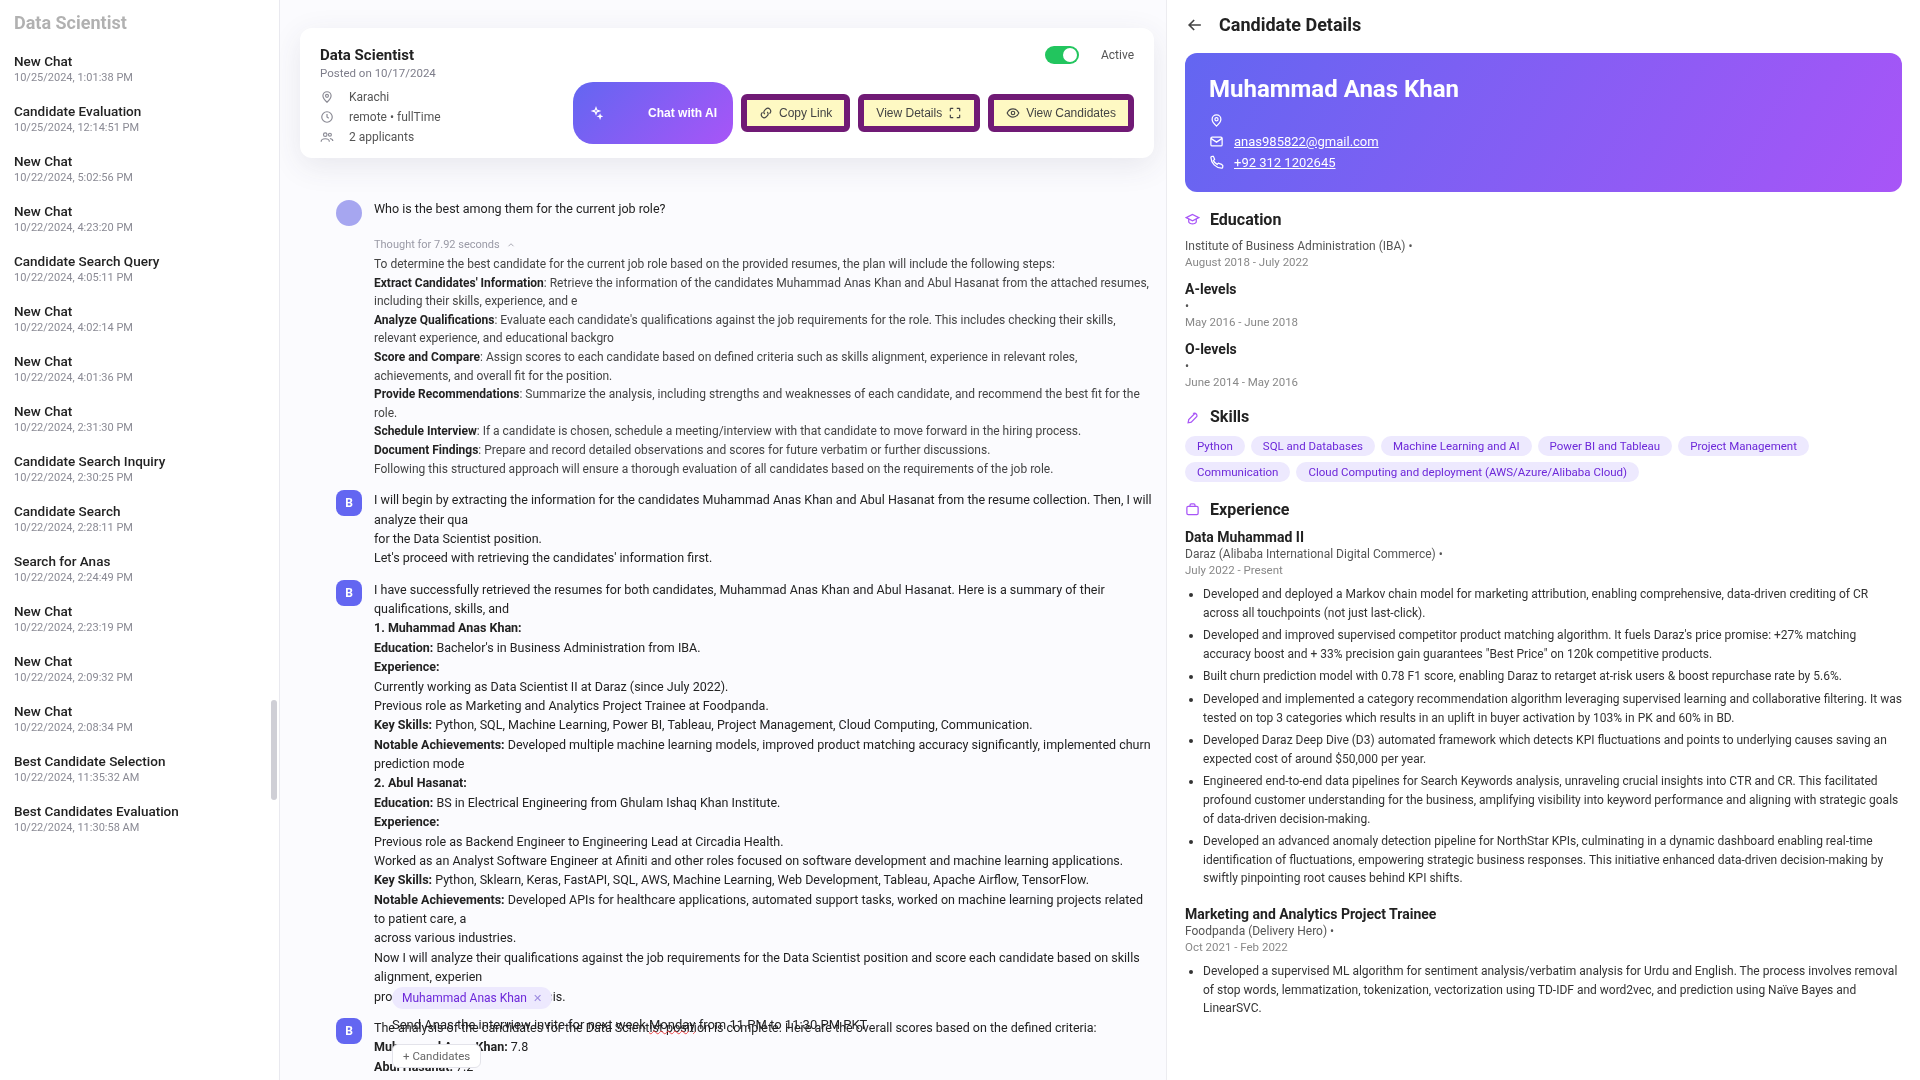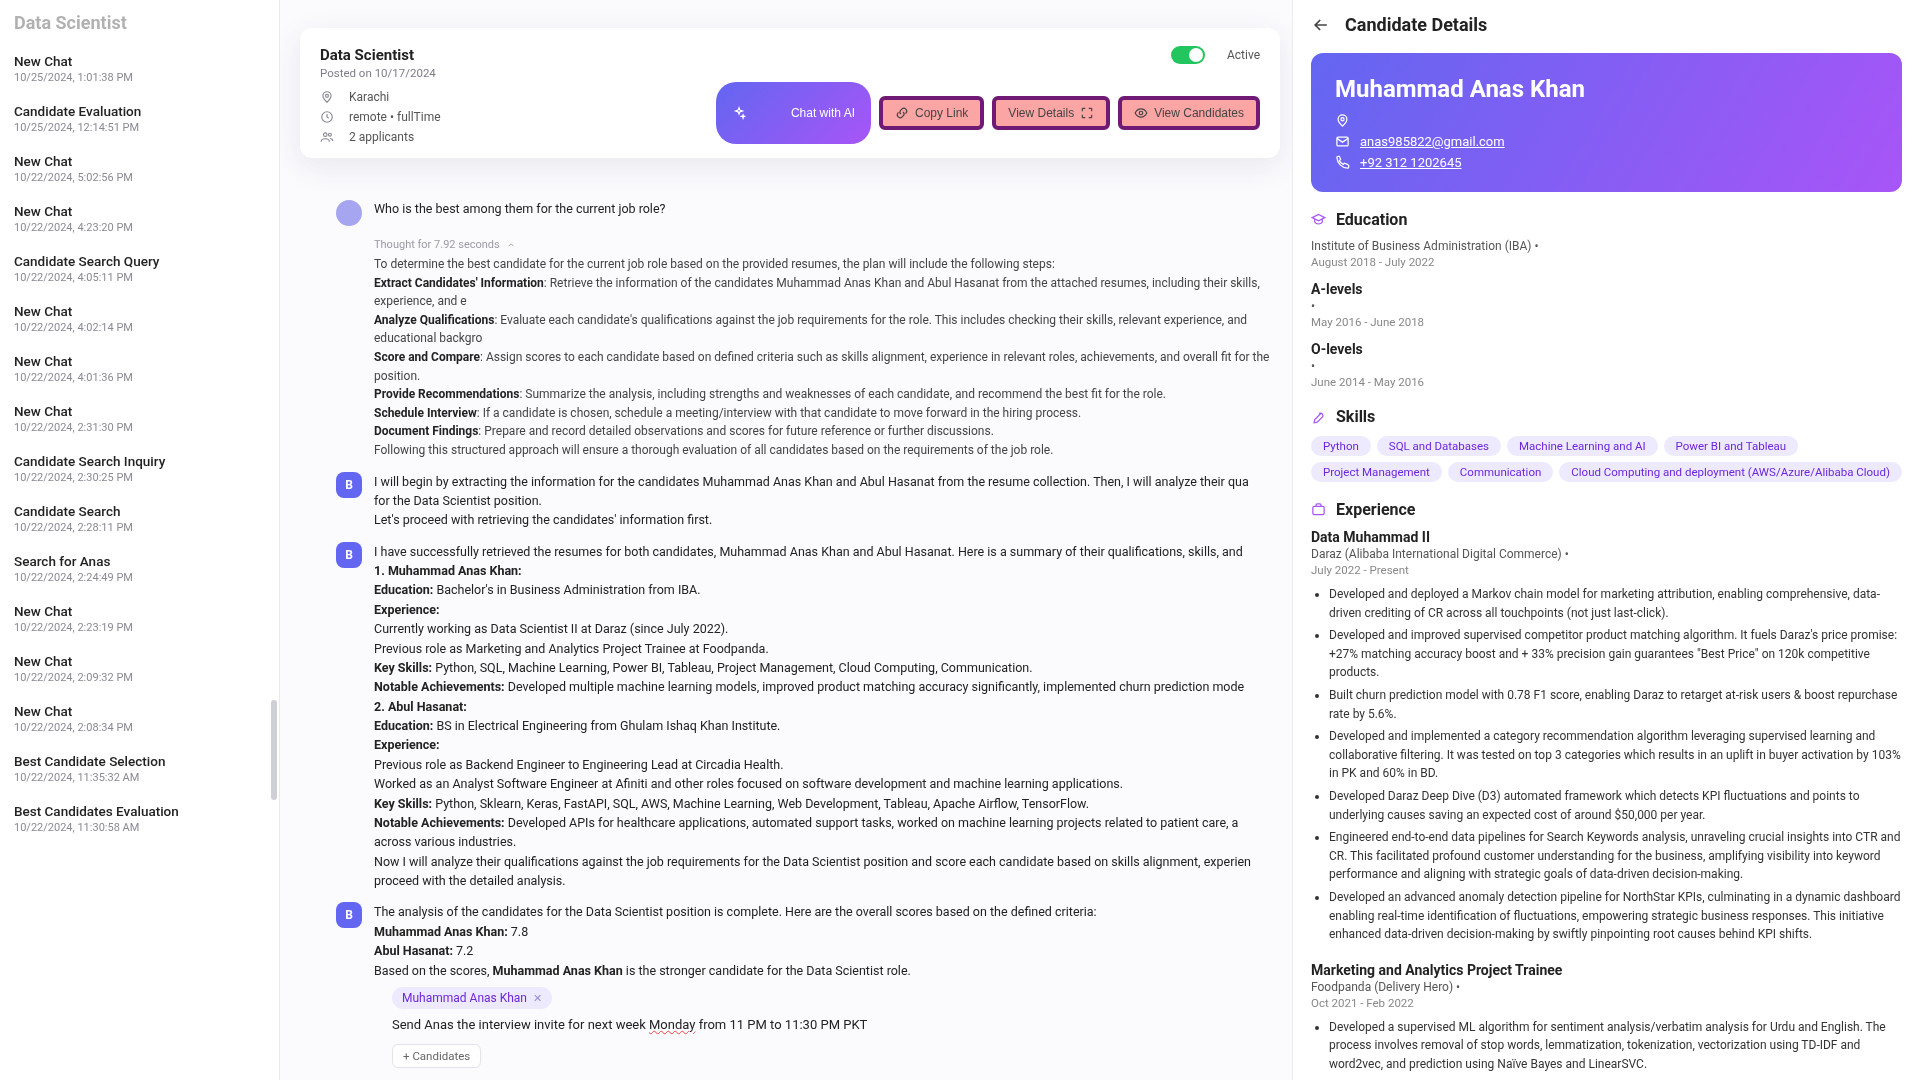--- a/index.html
+++ b/index.html
@@ -99,35 +99,35 @@
   right: 20px;
   bottom: 14px;
   display: flex;
   gap: 8px;
   align-items: center;
 }
 .btn {
   display: inline-flex;
   align-items: center;
   gap: 6px;
-  border: 4px solid #701a75;
-  background: #fca5a5;
+  border: 6px solid #701a75;
+  background: #fef9c3;
   padding: 6px 12px;
   border-radius: 6px;
   font-size: 12px;
   color: #444;
   cursor: pointer;
 }
 .btn.primary {
   background: linear-gradient(135deg,#6366f1,#a855f7);
   color: #fff;
   border: none;
   padding: 24px 16px;
   border-radius: 20px;
-  font-weight: 400;
+  font-weight: 700;
   gap: 45px;
 }
 .btn .icon { width: 14px; height: 14px; }
 .chat-column {
   position: absolute;
   top: 200px;
   left: 56px;
   right: 10px;
   bottom: 0;
   overflow: hidden;
@@ -164,21 +164,21 @@
 .tag-chip .x { cursor:pointer; color:#9b8ae0; font-size:11px; }
 .composer-text { margin-top:8px; font-size:13px; color:#222; }
 .composer-text .underline { text-decoration: underline wavy #ef4444; text-decoration-thickness:1px; }
 .add-candidates {
   margin-top:12px;
   display:inline-flex; align-items:center; gap:4px;
   font-size:11.5px; color:#666; border:1px solid #e3e3ea;
   padding:4px 10px; border-radius:6px; cursor:pointer; background:#fff;
 }
 .details-pane {
-  width: 628px;
+  width: 754px;
   background: #fff;
   border-left: 1px solid #ececf0;
   overflow-y: auto;
   padding-bottom: 40px;
 }
 .details-header {
   display: flex;
   align-items: center;
   gap: 14px;
   padding: 14px 18px 10px;
@@ -374,21 +374,21 @@
             <path d="M6 15l6-6 6 6"></path>
           </svg>
       </div>
       <div class="plan-block" style="margin-left:38px;">
         <div>To determine the best candidate for the current job role based on the provided resumes, the plan will include the following steps:</div>
         <div><b>Extract Candidates' Information</b><span>: Retrieve the information of the candidates Muhammad Anas Khan and Abul Hasanat from the attached resumes, including their skills, experience, and e</span></div>
         <div><b>Analyze Qualifications</b><span>: Evaluate each candidate's qualifications against the job requirements for the role. This includes checking their skills, relevant experience, and educational backgro</span></div>
         <div><b>Score and Compare</b><span>: Assign scores to each candidate based on defined criteria such as skills alignment, experience in relevant roles, achievements, and overall fit for the position.</span></div>
         <div><b>Provide Recommendations</b><span>: Summarize the analysis, including strengths and weaknesses of each candidate, and recommend the best fit for the role.</span></div>
         <div><b>Schedule Interview</b><span>: If a candidate is chosen, schedule a meeting/interview with that candidate to move forward in the hiring process.</span></div>
-        <div><b>Document Findings</b><span>: Prepare and record detailed observations and scores for future reference or further discussions.</span></div>
+        <div><b>Document Findings</b><span>: Prepare and record detailed observations and scores for future verbatim or further discussions.</span></div>
         <div>Following this structured approach will ensure a thorough evaluation of all candidates based on the requirements of the job role.</div>
       </div>
 
       <div class="bot-row">
         <div class="avatar bot">B</div>
         <div class="bot-body">
           <div>I will begin by extracting the information for the candidates Muhammad Anas Khan and Abul Hasanat from the resume collection. Then, I will analyze their qua</div>
           <div>for the Data Scientist position.</div>
           <div>Let's proceed with retrieving the candidates' information first.</div>
         </div>

